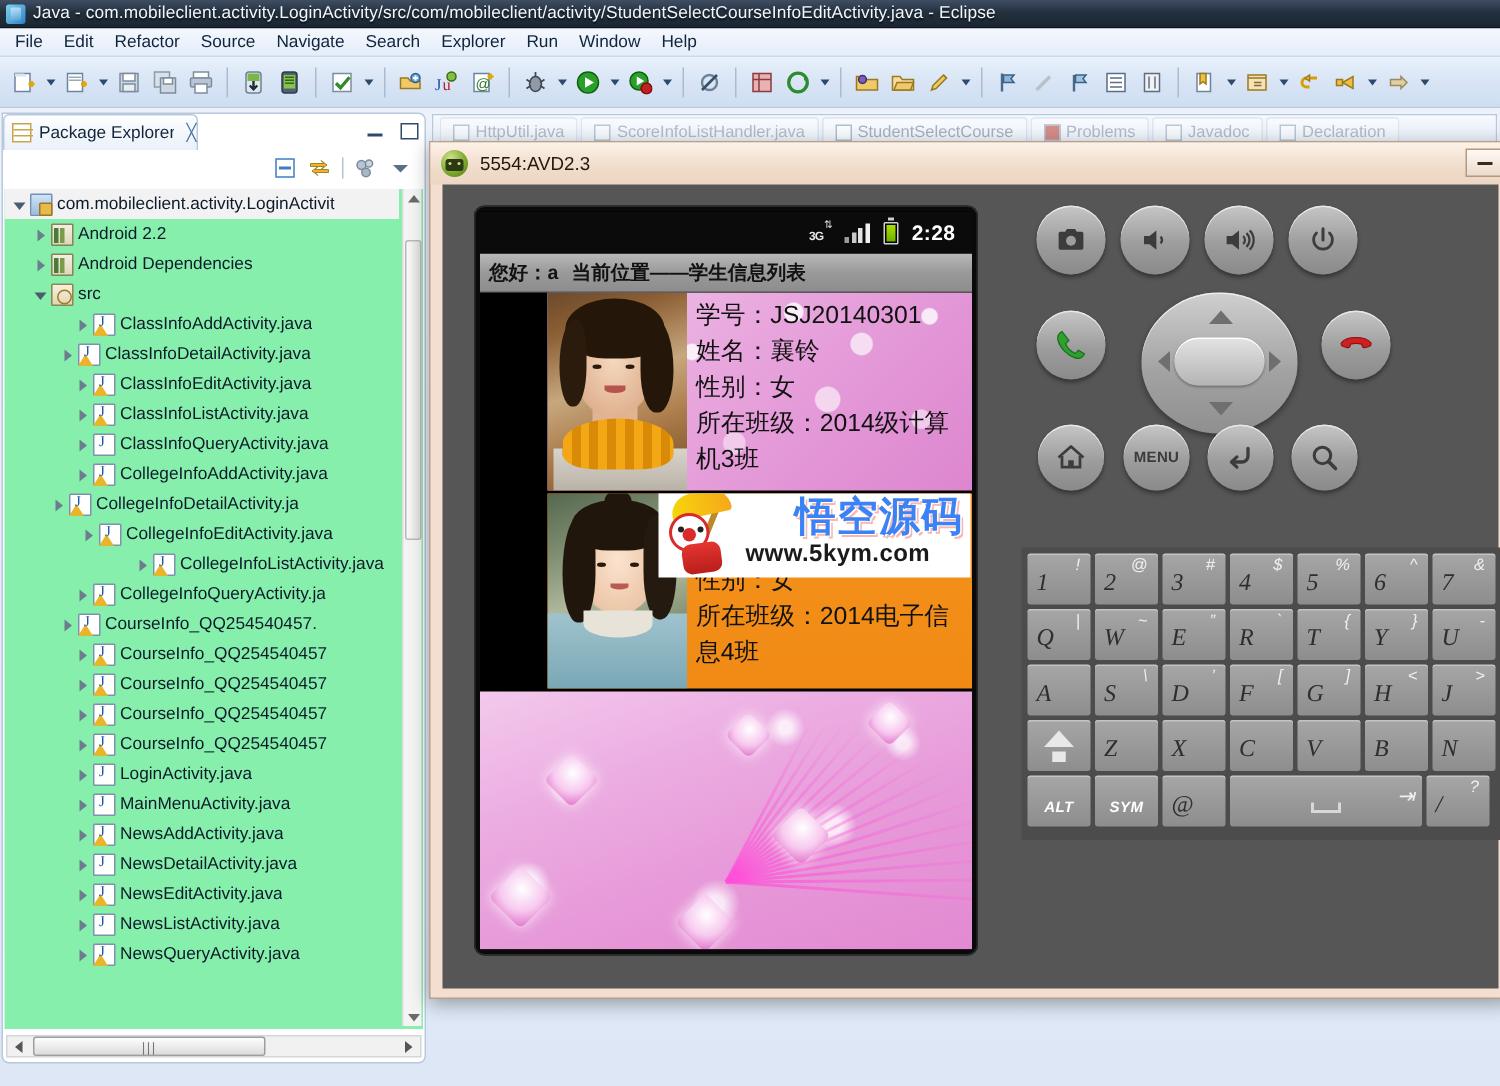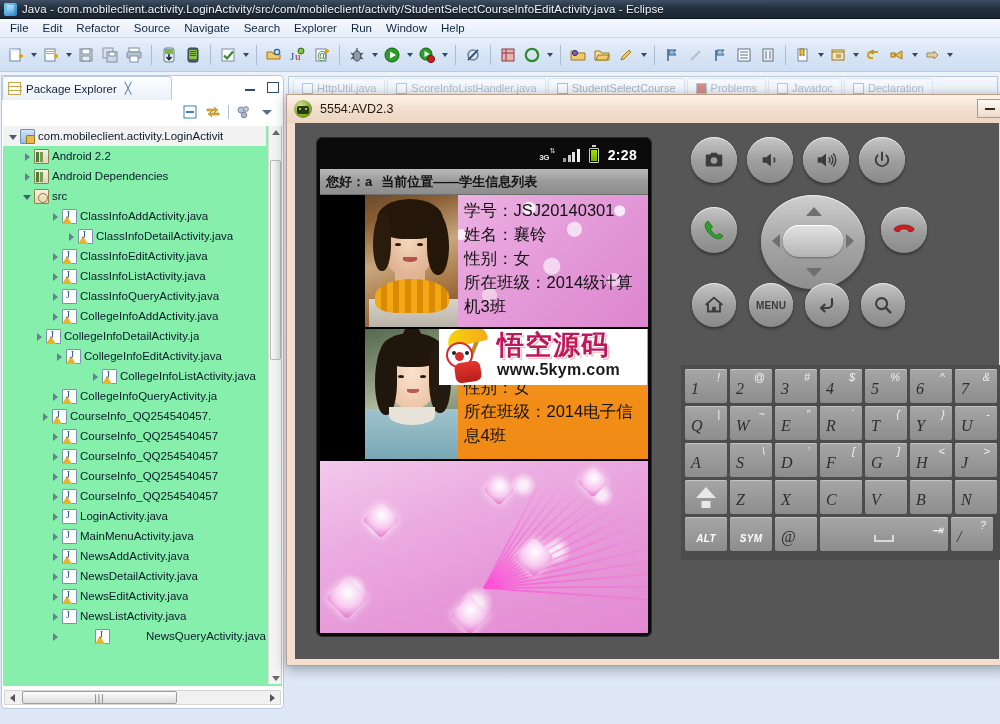--- a/index.html
+++ b/index.html
@@ -66,21 +66,21 @@
   }
   .ic{ width:16px;height:16px;display:block;border-radius:2px;position:relative; }
 
   
   .pkg-view{
     position:absolute; left:2px; top:76px; width:281px; height:632px;
     background:#fff; border-radius:0 4px 4px 4px;
     box-shadow:0 0 0 1px #b8c8dd;
   }
   .pkg-tab{
-    position:absolute; left:0; top:0; height:24px; width:170px;
+    position:absolute; left:0; top:0; height:24px; width:130px;
     background:linear-gradient(#fdfefe,#eaf1fa);
     border:1px solid #b8c8dd; border-bottom:none; border-radius:4px 4px 0 0;
     display:flex; align-items:center; padding-left:5px; gap:5px;
   }
   .pkg-tab .lbl{ font-size:11.5px;color:#13253c; white-space:nowrap;}
   .pkg-tab .closer{ font-size:11px;color:#4a78ab; margin-left:3px;}
   .pkg-tab-icon{
     width:13px;height:13px;flex:none;position:relative;
     background:#fff;border:1px solid #caa44a;
   }
@@ -347,22 +347,22 @@
     z-index:9; display:flex;align-items:center; overflow:hidden;
   }
   .wm-clown{ width:58px;height:56px;flex:none;position:relative;}
   .wm-hat{position:absolute;left:8px;top:2px;width:40px;height:16px;background:linear-gradient(90deg,#f5d60a,#f7a81b);border-radius:20px 20px 4px 4px;transform:rotate(-12deg);}
   .wm-head{position:absolute;left:7px;top:16px;width:27px;height:26px;border-radius:50%;background:#fff;border:2px solid #d92b2b;}
   .wm-nose{position:absolute;left:16px;top:26px;width:9px;height:9px;border-radius:50%;background:#d92b2b;}
   .wm-eye{position:absolute;width:4px;height:4px;border-radius:50%;background:#222;}
   .wm-body{position:absolute;left:16px;top:36px;width:26px;height:20px;background:linear-gradient(#e5342f,#b81f1c);border-radius:6px;transform:rotate(-8deg);}
   .wm-stick{position:absolute;left:30px;top:6px;width:4px;height:48px;background:#b88a2a;transform:rotate(22deg);border-radius:2px;}
   .wm-txt{ flex:1; padding-right:5px; }
-  .wm-cn{ font-size:27px;font-weight:bold;color:#be185d;letter-spacing:1px;line-height:30px;
-          text-shadow:1px 1px 0 #fff,2px 2px 0 #f6b6b2; font-family:"DejaVu Sans",sans-serif;}
+  .wm-cn{ font-size:27px;font-weight:bold;color:#3b82f6;letter-spacing:1px;line-height:30px;
+          text-shadow:1px 1px 0 #fff,2px 2px 0 #f6b6b2; font-family:"DejaVu Sans",sans-serif;text-align:right;}
   .wm-url{ font-size:16px;color:#1a1a1a;line-height:19px;letter-spacing:.3px;font-weight:600;}
 
   
   .hw{ position:absolute;left:18px;top:14px;width:236px;height:212px;}
   .hbtn{
     position:absolute;width:46px;height:46px;border-radius:50%;
     background:linear-gradient(#c6c6c6,#9d9d9d 55%,#8a8a8a);
     box-shadow:inset 0 1px 0 #e8e8e8, 0 2px 3px #0006;
     display:flex;align-items:center;justify-content:center;
   }
@@ -708,21 +708,21 @@
             <div class="row" style="padding-left: 18px;">
               <span class="tw open"></span>
               <span class="ri ic-src"></span>
               <span class="lbl">src</span>
             </div>
             <div class="row" style="padding-left: 46px;">
               <span class="tw closed"></span>
               <span class="ri ic-java warn"></span>
               <span class="lbl">ClassInfoAddActivity.java</span>
             </div>
-            <div class="row" style="padding-left: 62px;">
+            <div class="row" style="padding-left: 36px;">
               <span class="tw closed"></span>
               <span class="ri ic-java warn"></span>
               <span class="lbl">ClassInfoDetailActivity.java</span>
             </div>
             <div class="row" style="padding-left: 46px;">
               <span class="tw closed"></span>
               <span class="ri ic-java warn"></span>
               <span class="lbl">ClassInfoEditActivity.java</span>
             </div>
             <div class="row" style="padding-left: 46px;">
@@ -808,21 +808,21 @@
             <div class="row" style="padding-left: 46px;">
               <span class="tw closed"></span>
               <span class="ri ic-java warn"></span>
               <span class="lbl">NewsEditActivity.java</span>
             </div>
             <div class="row" style="padding-left: 46px;">
               <span class="tw closed"></span>
               <span class="ri ic-java"></span>
               <span class="lbl">NewsListActivity.java</span>
             </div>
-            <div class="row" style="padding-left: 46px; justify-content: space-between;">
+            <div class="row" style="padding-left: 46px;">
               <span class="tw closed"></span>
               <span class="ri ic-java warn"></span>
               <span class="lbl">NewsQueryActivity.java</span>
             </div>
           </div>
       </div>
 
       <div class="tree-vscroll">
         <span class="tvs-up"></span>
         <span class="tvs-thumb"></span>

